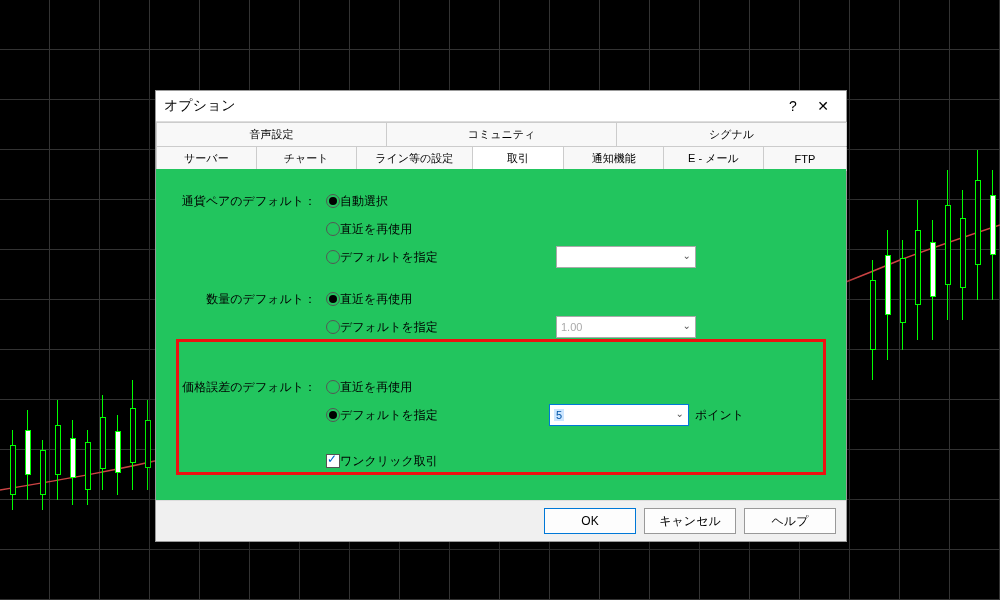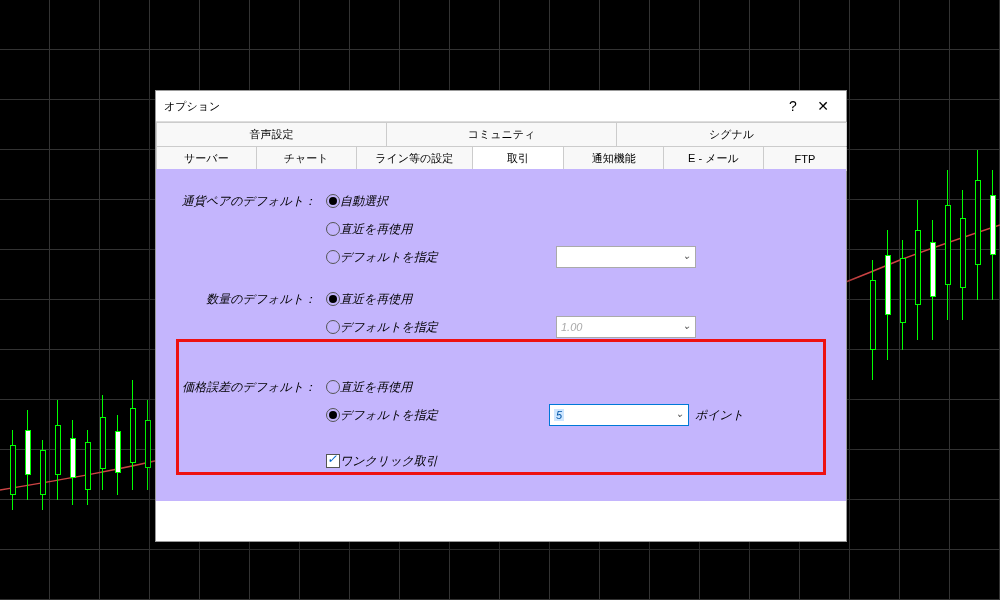--- a/index.html
+++ b/index.html
@@ -8,28 +8,28 @@
   repeating-linear-gradient(to right,transparent 0,transparent 49px,#333 49px,#333 50px),
   repeating-linear-gradient(to bottom,transparent 0,transparent 49px,#333 49px,#333 50px);}
 .candle{position:absolute;width:6px;}
 .candle .wick{position:absolute;left:2px;width:1px;background:#0f0;}
 .candle .body{position:absolute;left:0;width:6px;}
 .body.up{background:#000;border:1px solid #0f0;box-sizing:border-box;}
 .body.dn{background:#fff;border:1px solid #0f0;box-sizing:border-box;}
 .ma{position:absolute;inset:0;pointer-events:none;}
 .dialog{position:absolute;left:155px;top:90px;width:690px;height:450px;background:#fff;border:1px solid #999;box-shadow:0 4px 16px rgba(0,0,0,.45);}
 .titlebar{display:flex;align-items:center;height:30px;padding:0 8px;border-bottom:1px solid #ddd;background:#fff;}
-.titlebar .title{flex:1;font-size:11px;}
+.titlebar .title{flex:1;font-size:14px;}
 .titlebar .btn{width:30px;height:24px;display:flex;align-items:center;justify-content:center;font-size:14px;}
 .tabs-upper{display:flex;height:24px;border-bottom:1px solid #ccc;background:#f5f5f5;justify-content:flex-end;}
 .tabs-upper .utab{flex:1;display:flex;align-items:center;justify-content:center;border:1px solid #ccc;border-bottom:none;margin-right:-1px;background:#f8f8f8;font-size:11px;}
 .tabs-lower{display:flex;height:24px;background:#f5f5f5;}
 .tabs-lower .ltab{display:flex;align-items:center;justify-content:center;padding:0 8px;border:1px solid #ccc;border-top:none;border-bottom:1px solid #ccc;margin-right:-1px;background:#f8f8f8;font-size:11px;}
 .tabs-lower .ltab.active{background:#fff;border-bottom:1px solid #fff;position:relative;top:0;}
-.panel{position:absolute;left:0;right:0;top:78px;bottom:40px;background:#c4b5fd;font-style:italic;}
+.panel{position:absolute;left:0;right:0;top:78px;bottom:40px;background:#22c55e;}
 .row{display:flex;align-items:center;height:28px;}
 .row .lbl{width:160px;text-align:right;padding-right:6px;}
 .row .opts{display:flex;align-items:center;gap:0;padding-left:4px;}
 .radio{width:12px;height:12px;border:1px solid #555;border-radius:50%;position:relative;flex:none;}
 .radio.checked::after{content:"";position:absolute;inset:2px;border-radius:50%;background:#000;}
 .chk{width:12px;height:12px;border:1px solid #555;position:relative;flex:none;background:#fff;}
 .chk.checked::after{content:"✓";position:absolute;left:0;top:-3px;font-size:12px;color:#06c;}
 .combo{width:130px;height:20px;border:1px solid #aaa;background:#fff;display:flex;align-items:center;padding:0 4px;color:#888;position:relative;font-size:11px;}
 .combo .arrow{position:absolute;right:4px;top:3px;font-size:10px;color:#555;}
 .combo.active{border:1px solid #0078d7;color:#000;}
@@ -248,13 +248,24 @@
     <div class="row" style="margin-top:18px">
       <div class="lbl"></div>
       <div class="opts">
         <span class="chk checked"></span>
         <span>ワンクリック取引</span>
       </div>
     </div>
 
   </div>
 
+  <div class="btnbar">
+    <div class="pushbtn primary">
+        <span>OK</span>
+      </div>
+    <div class="pushbtn">
+        <span>キャンセル</span>
+      </div>
+    <div class="pushbtn">
+        <span>ヘルプ</span>
+      </div>
+  </div>
 </div>
 
 </body></html>

